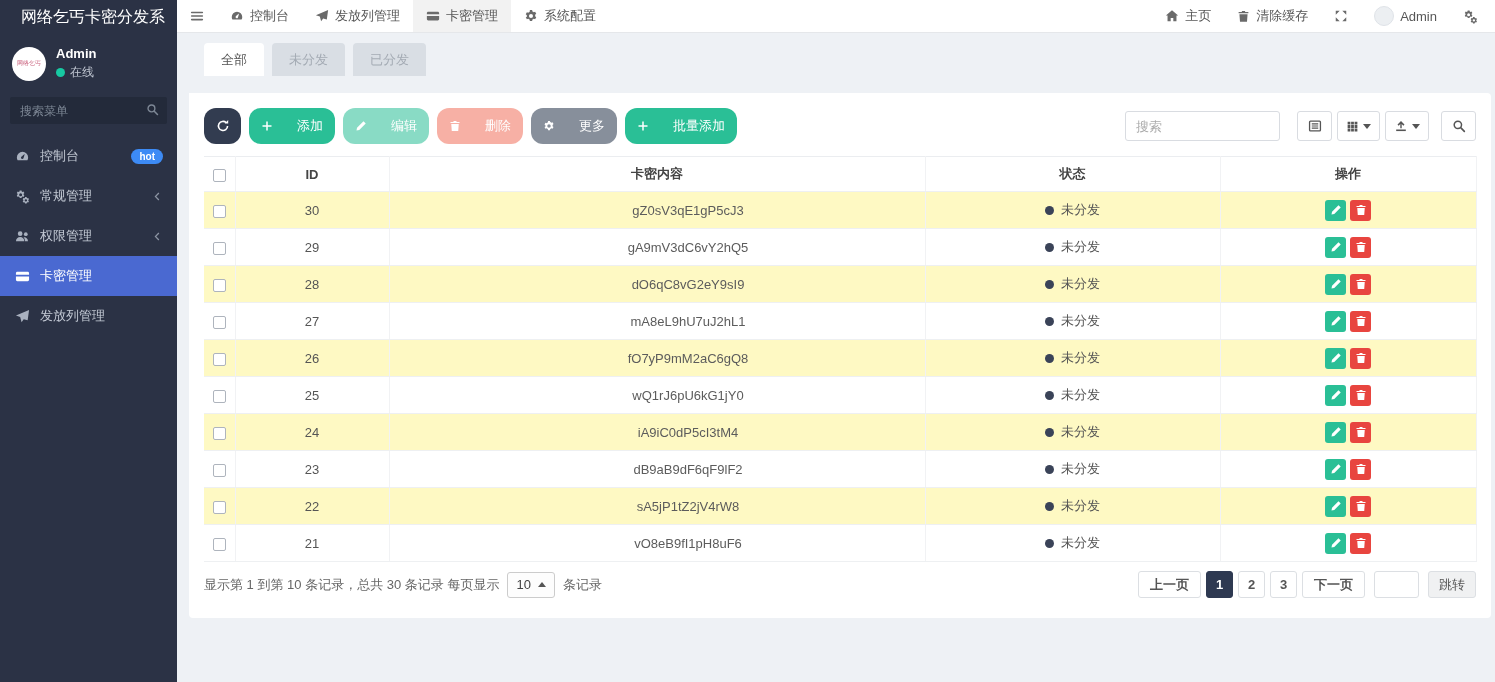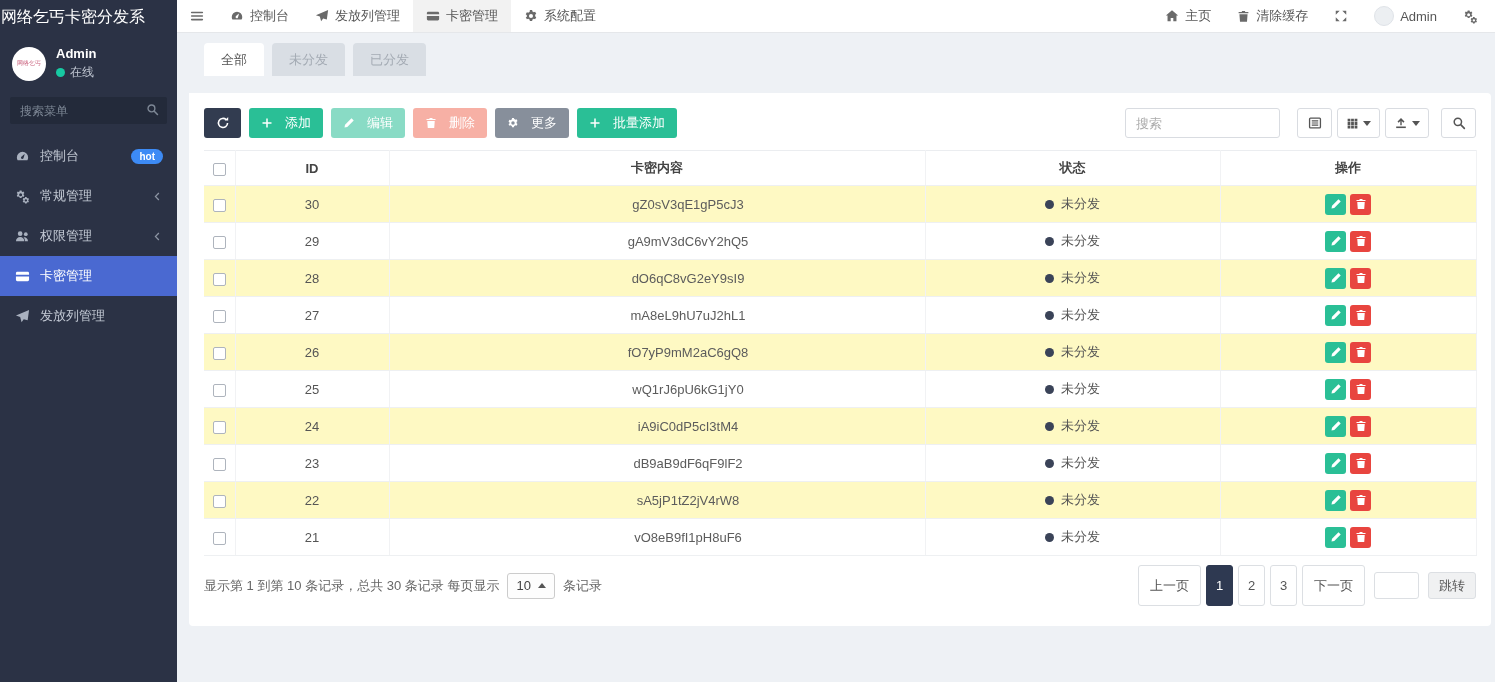--- a/index.html
+++ b/index.html
@@ -2,21 +2,21 @@
 <html><head>
 <meta charset="utf-8">
 <style>
   * { margin:0; padding:0; box-sizing:border-box; }
   html,body { width:1495px; height:682px; overflow:hidden; }
   body { font-family:"Liberation Sans","DejaVu Sans",sans-serif; background:#eef1f5; position:relative; font-size:13px; }
   svg { display:block; }
 
   
   .sidebar { position:absolute; left:0; top:0; width:177px; height:682px; background:#2b3245; color:#c3c9d4; z-index:3; }
-  .brand { height:33px; line-height:33px; padding-left:1px; color:#fff; font-size:16px; white-space:nowrap; overflow:hidden; }
+  .brand { height:33px; line-height:33px; padding-left:21px; color:#fff; font-size:16px; white-space:nowrap; overflow:hidden; }
   .user { display:flex; align-items:center; gap:10px; padding:13px 12px 10px; }
   .avatar { width:34px; height:34px; border-radius:50%; background:#fff; color:#c9607c; font-size:6px; display:flex; align-items:center; justify-content:center; text-align:center; overflow:hidden; flex:0 0 34px; }
   .user-name { color:#fff; font-weight:bold; font-size:13px; margin-bottom:3px; }
   .user-status { font-size:12px; color:#c3c9d4; display:flex; align-items:center; gap:5px; }
   .online-dot { width:9px; height:9px; border-radius:50%; background:#17c9a2; }
   .side-search { position:relative; margin:6px 10px 12px; }
   .side-search input { width:100%; height:27px; background:#232a3a; border:none; border-radius:2px; color:#aab3c0; font-size:12px; padding:0 28px 0 10px; outline:none; }
   .side-search input::placeholder { color:#7d8795; }
   .side-search .s-ico { position:absolute; right:8px; top:6px; color:#7d8795; }
   .menu { margin-top:12px; }
@@ -37,21 +37,21 @@
 
   
   .content { position:absolute; left:177px; top:33px; width:1318px; height:649px; background:#eef1f5; }
   .tabs { position:absolute; left:27px; top:10px; display:flex; gap:8px; z-index:1; }
   .tab { height:33px; padding:0 17px; display:flex; align-items:center; font-size:13px; background:#d9dee4; color:#a4abb4; border-radius:4px 4px 0 0; cursor:pointer; }
   .tab.active { background:#fff; color:#555; }
   .card { position:absolute; left:12px; top:60px; width:1302px; background:#fff; border-radius:0 4px 4px 4px; padding:15px 15px 20px; }
 
   
   .toolbar { display:flex; align-items:center; margin-bottom:12px; }
-  .btn { height:30px; border:none; border-radius:3px; color:#fff; font-size:13px; display:inline-flex; align-items:center; gap:12px; padding:0 12px; margin-right:8px; cursor:pointer; font-family:inherit; }
+  .btn { height:36px; border:none; border-radius:12px; color:#fff; font-size:13px; display:inline-flex; align-items:center; gap:24px; padding:0 12px; margin-right:8px; cursor:pointer; font-family:inherit; }
   .btn-refresh { background:#323c50; width:37px; justify-content:center; padding:0; }
   .btn-green { background:#2abf96; }
   .btn-red { background:#f1705c; }
   .btn-gray { background:#878f9b; }
   .btn.disabled { opacity:.55; }
   .toolbar-right { margin-left:auto; display:flex; align-items:center; }
   .tb-search { width:155px; height:30px; border:1px solid #d9dce1; border-radius:3px; padding:0 10px; font-size:13px; color:#555; outline:none; margin-right:12px; font-family:inherit; }
   .tb-search::placeholder { color:#aaa; }
   .icon-btn { height:30px; min-width:35px; background:#fff; border:1px solid #d9dce1; border-radius:3px; color:#555; display:inline-flex; align-items:center; justify-content:center; gap:4px; padding:0 8px; margin-left:5px; cursor:pointer; }
   .icon-btn.search-btn { margin-left:12px; }
@@ -70,21 +70,21 @@
   .action-btn { width:21px; height:21px; border:none; border-radius:3px; color:#fff; display:inline-flex; align-items:center; justify-content:center; margin:0 2px; cursor:pointer; vertical-align:middle; }
   .ab-green { background:#2abf96; } .ab-red { background:#e8453f; }
 
   
   .card-footer { display:flex; align-items:center; margin-top:9px; color:#666; }
   .page-size-box { display:inline-flex; align-items:center; gap:7px; height:26px; border:1px solid #ccc; border-radius:3px; background:#fdfdfd; padding:0 8px; margin:0 8px; color:#444; cursor:pointer; }
   .caret-up { width:0; height:0; border-left:4px solid transparent; border-right:4px solid transparent; border-bottom:5px solid #555; }
   .caret-down { width:0; height:0; border-left:4px solid transparent; border-right:4px solid transparent; border-top:5px solid #555; }
   .pagination { margin-left:auto; display:flex; align-items:center; }
   .pages { display:inline-flex; }
-  .page-btn { min-width:27px; height:41px; padding:0 11px; border:1px solid #dcdfe3; background:#fff; color:#555; font-size:13px; display:inline-flex; align-items:center; justify-content:center; margin-left:5px; border-radius:3px; cursor:pointer; font-family:inherit; }
+  .page-btn { min-width:27px; height:27px; padding:0 11px; border:1px solid #dcdfe3; background:#fff; color:#555; font-size:13px; display:inline-flex; align-items:center; justify-content:center; margin-left:5px; border-radius:3px; cursor:pointer; font-family:inherit;font-weight:bold; }
   .page-btn.num { padding:0 8px; }
   .page-btn.active { background:#2e3951; border-color:#2e3951; color:#fff; }
   .jump-input { width:45px; height:27px; border:1px solid #dcdfe3; border-radius:3px; margin-left:9px; outline:none; padding:0 6px; font-family:inherit; }
   .jump-btn { height:27px; padding:0 10px; background:#f0f1f2; border:1px solid #dcdfe3; border-radius:3px; color:#555; font-size:13px; margin-left:9px; cursor:pointer; font-family:inherit; }
 </style>
 </head>
 <body>
 
 <div class="sidebar">
   <div class="brand">网络乞丐卡密分发系</div>

